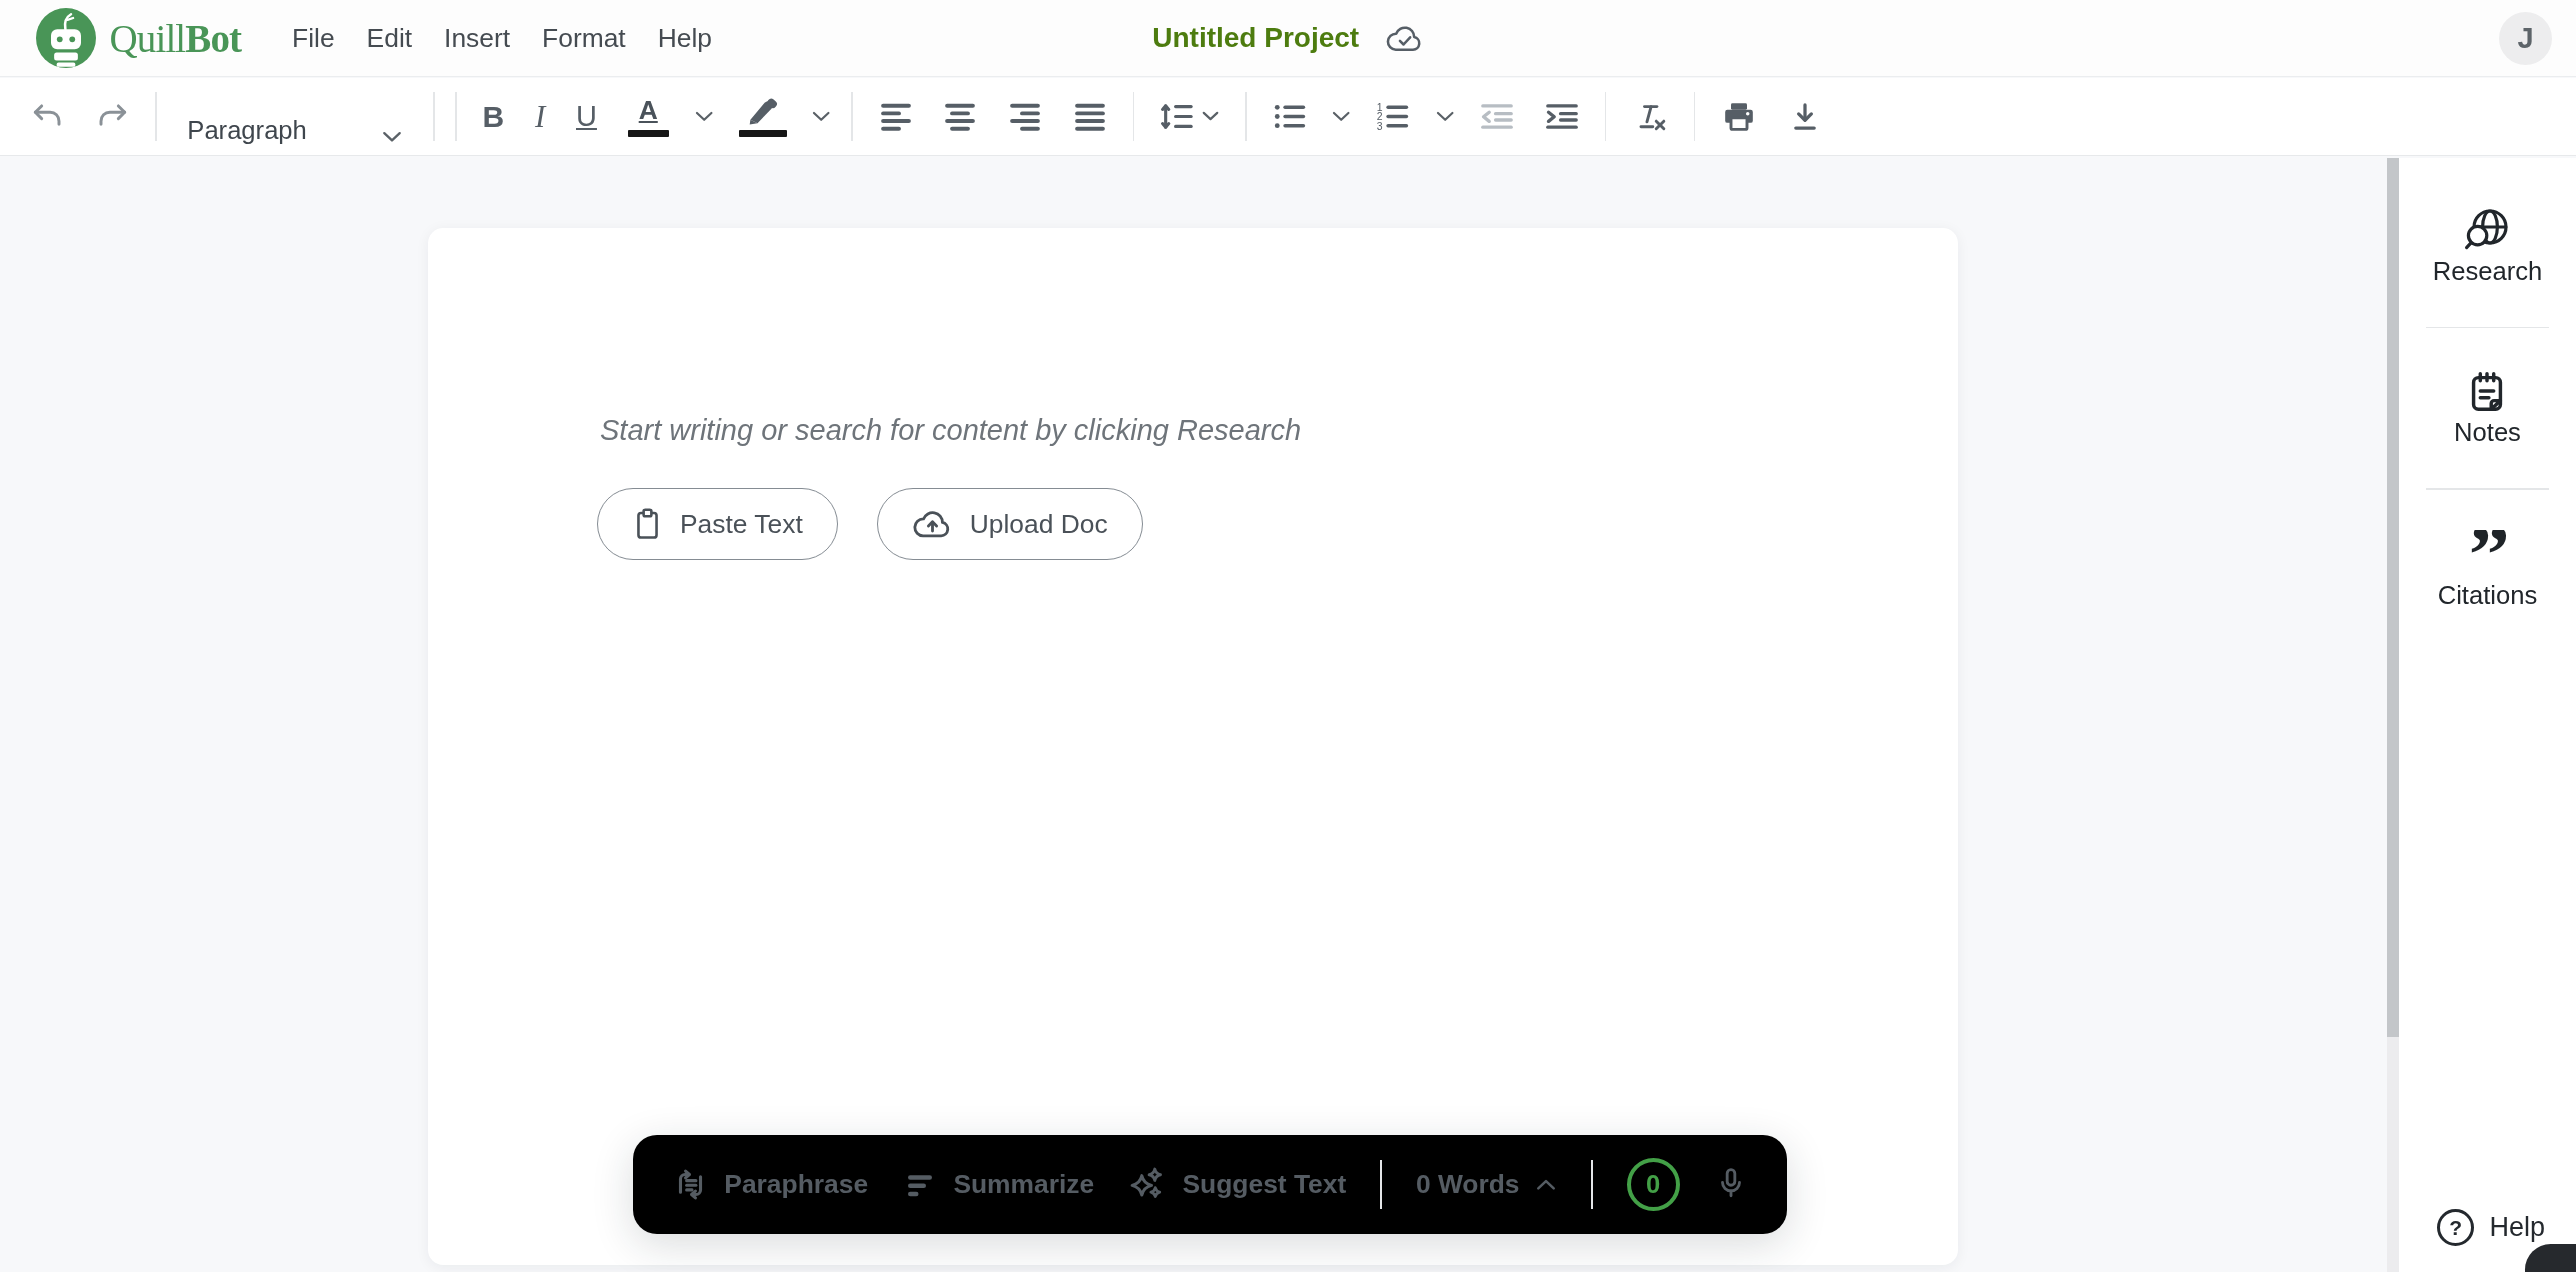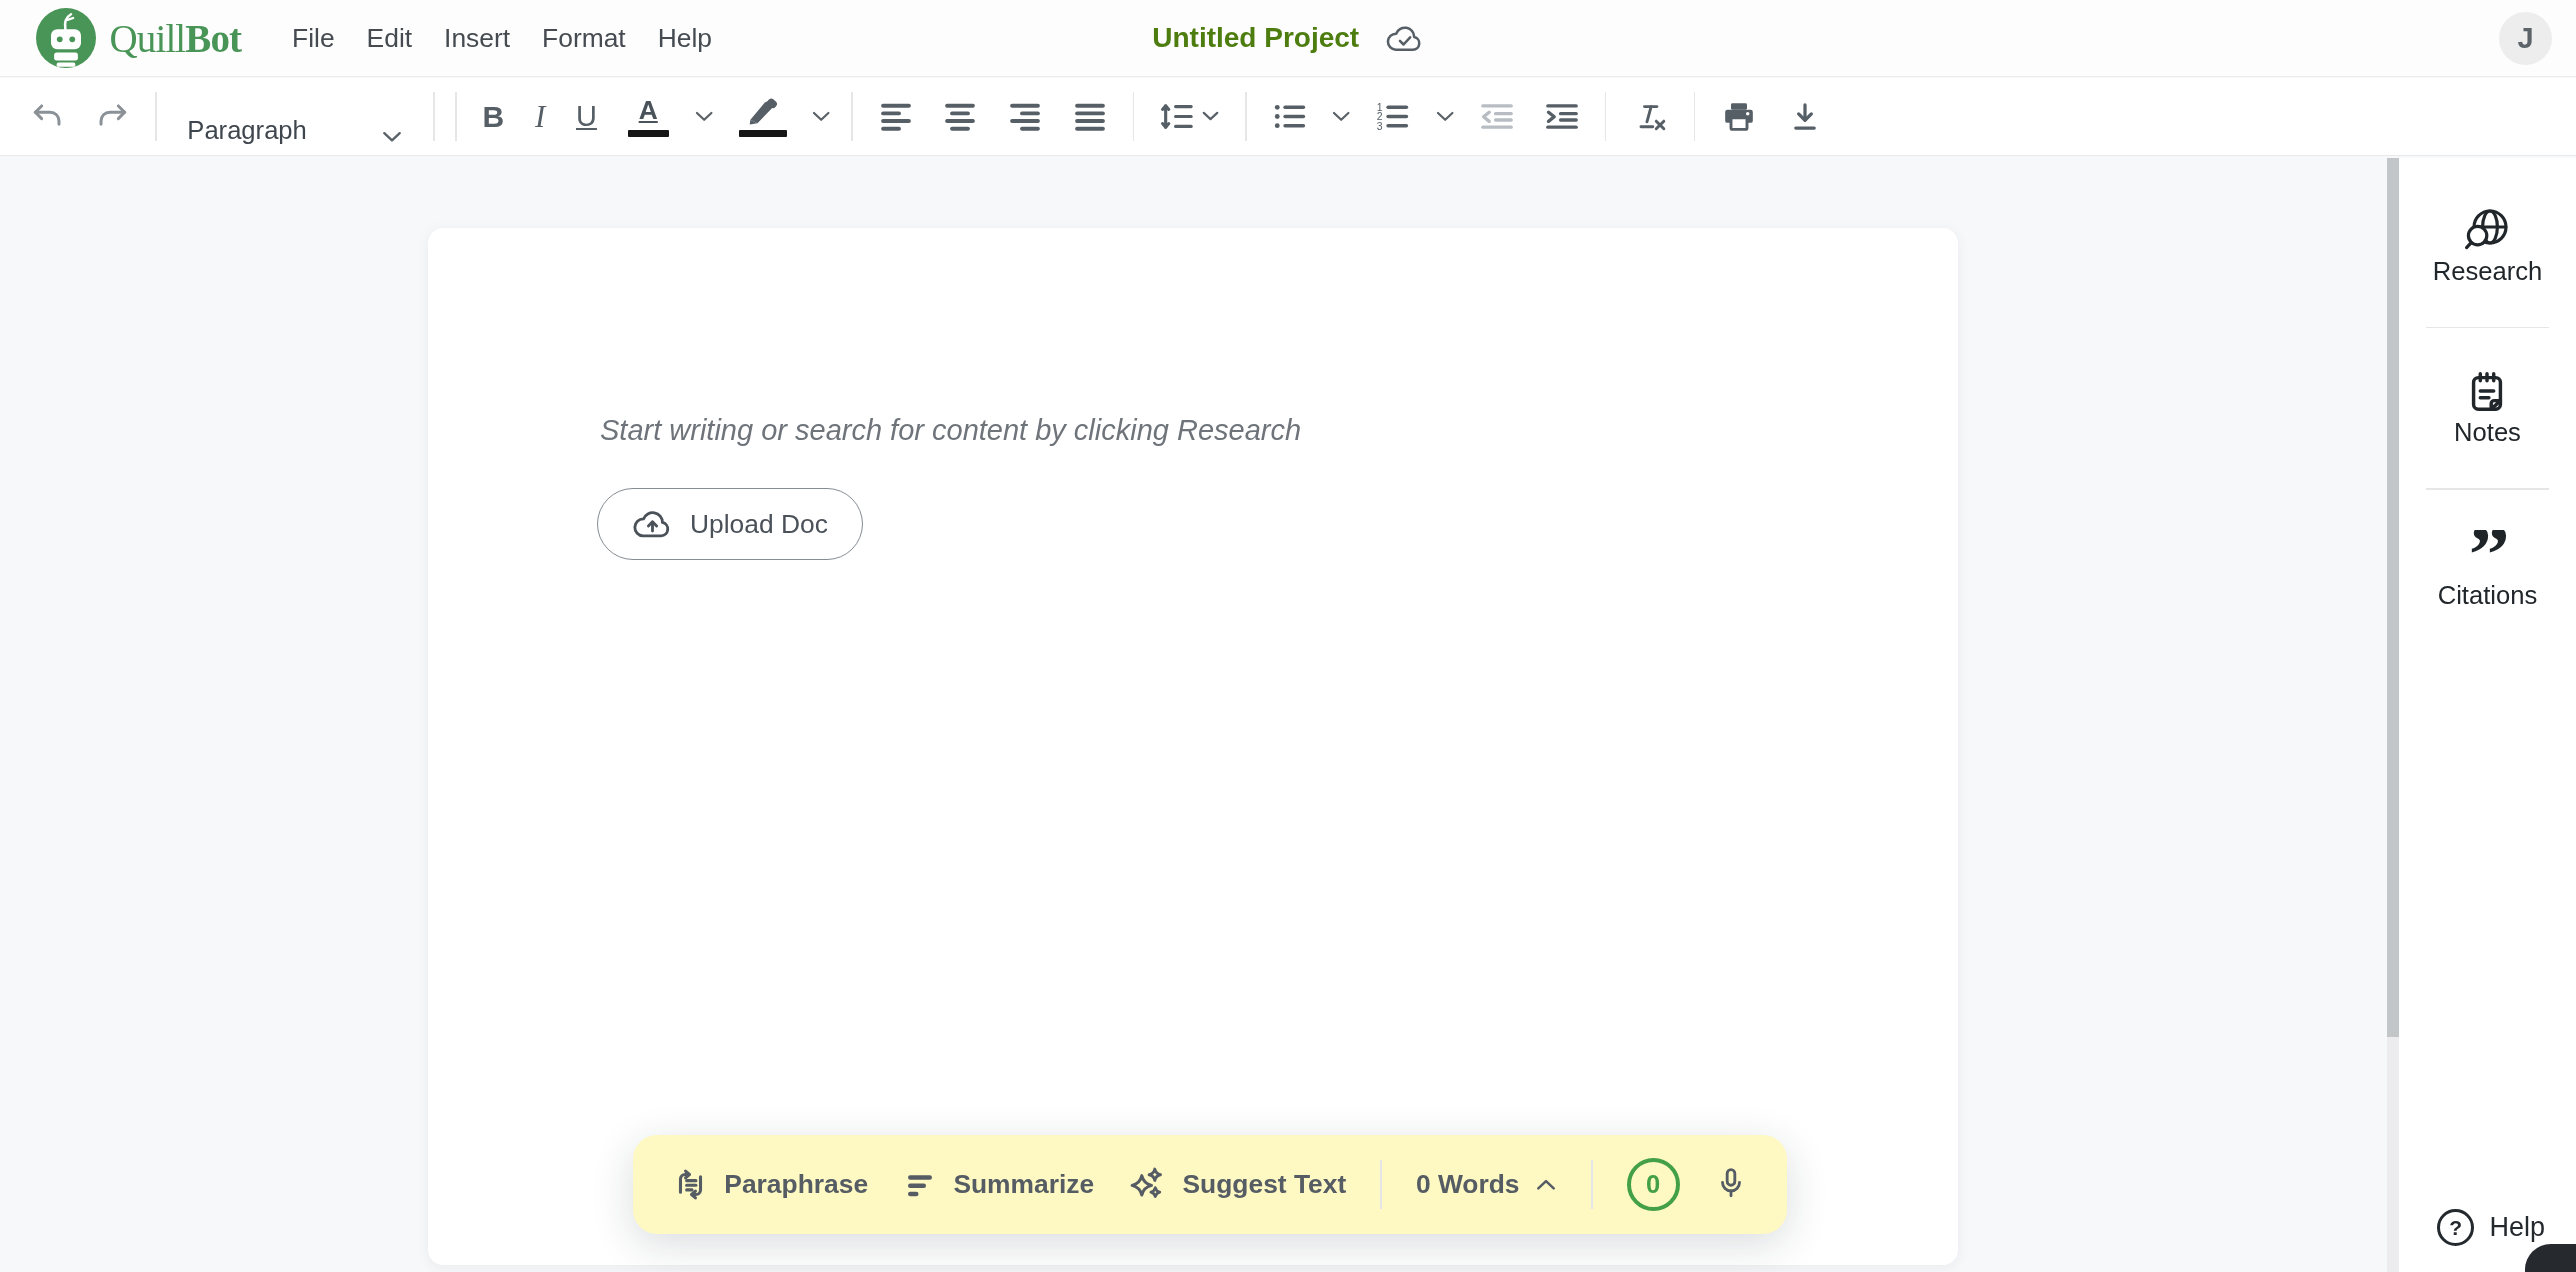--- a/index.html
+++ b/index.html
@@ -75,21 +75,21 @@
   .btn-row { position:absolute; left:169px; top:260px; display:flex; gap:39px; }
   .pill {
     display:flex; align-items:center; gap:17px; height:72px; padding:0 34px;
     border:1.7px solid #858c93; border-radius:37px; background:#fff;
     font-size:26.4px; color:#4a5158; font-weight:500; cursor:pointer;
   }
 
   
   .bottom-bar {
     position:absolute; left:633px; top:977px; height:99px;
-    background:#fef9c3; border-radius:24px;
+    background:#000000; border-radius:24px;
     box-shadow:0 10.2px 41px rgba(25,35,45,0.16);
     display:flex; align-items:center; padding:0 39px; gap:34px;
     font-size:26.4px; font-weight:600; color:#555c63;
   }
   .bar-group { display:flex; align-items:center; gap:15.3px; cursor:pointer; }
   .bar-divider { width:1.7px; height:49px; background:#e4e6e8; }
   .score-circle {
     width:53px; height:53px; border-radius:50%; border:4.3px solid #43a047;
     display:flex; align-items:center; justify-content:center;
     color:#43a047; font-size:25.6px; font-weight:700;
@@ -363,20 +363,29 @@
     </svg>
   </div>
 </div>
 
 <div class="main">
   <div class="doc-card">
     <div class="placeholder">Start writing or search for content by clicking Research</div>
     <div class="btn-row">
       <div class="pill">
         <span>
+          <svg width="31" height="36" viewBox="0 0 24 26" fill="none" stroke="#4a5158" stroke-width="2" stroke-linejoin="round">
+            <rect x="5" y="4.5" width="14" height="19" rx="2"></rect>
+            <rect x="9" y="2" width="6" height="5" rx="1.2" fill="#ffffff"></rect>
+          </svg>
+        </span>
+        <span>Paste Text</span>
+      </div>
+      <div class="pill">
+        <span>
           <svg width="41" height="32" viewBox="0 0 26 20" fill="none" stroke="#4a5158" stroke-width="1.8" stroke-linecap="round" stroke-linejoin="round">
             <path d="M7 17.5 h11.5 a4.3 4.3 0 0 0 0.8 -8.5 A6.2 6.2 0 0 0 7.3 6.8 A4.9 4.9 0 0 0 7 17.5 Z"></path>
             <path d="M13 14.5 V8.8"></path>
               <path d="M10.4 11.2 L13 8.6 L15.6 11.2"></path>
           </svg>
         </span>
         <span>Upload Doc</span>
       </div>
     </div>
 

